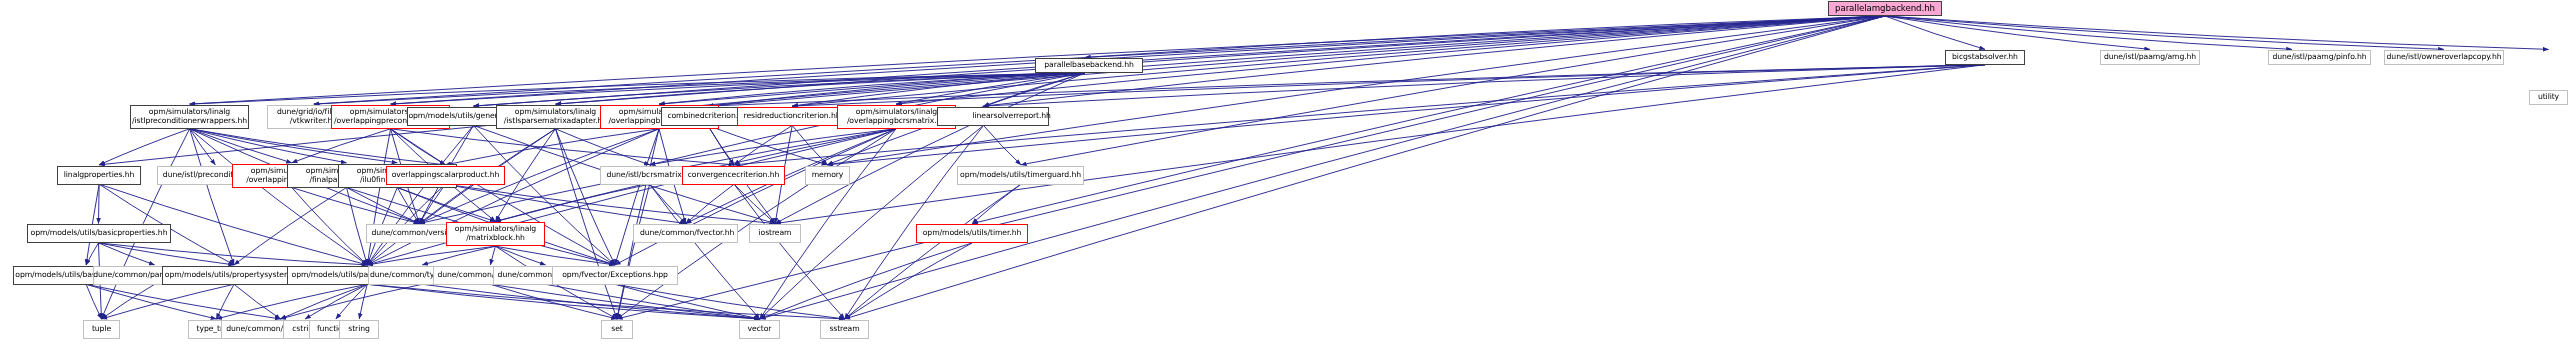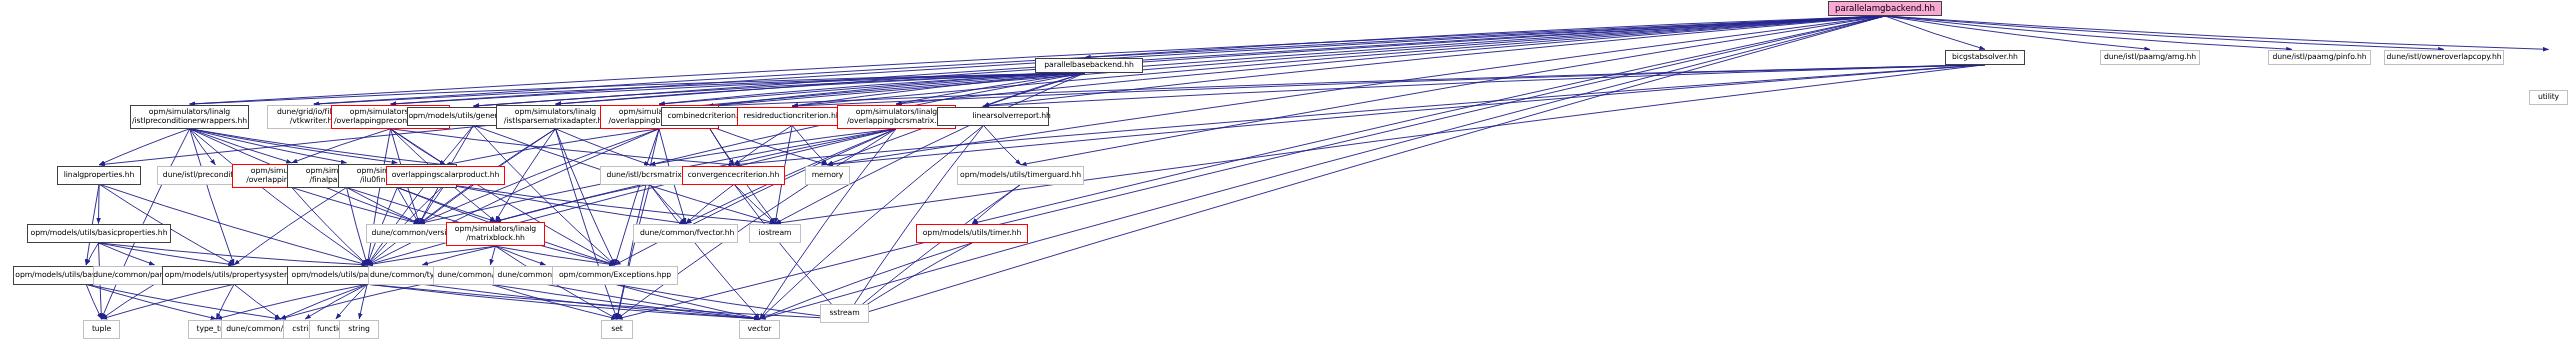--- a/index.html
+++ b/index.html
@@ -253,24 +253,24 @@
     <div class="node light" style="left: 633px; top: 224px; width: 105px; height: 18.7px; align-items: flex-end;"><span class="ln">dune/common/fvector.hh</span></div>
     <div class="node light" style="left: 749px; top: 224px; width: 52px; height: 18.7px;"><span class="ln">iostream</span></div>
     <div class="node red" style="left: 916px; top: 224px; width: 112px; height: 18.7px;"><span class="ln">opm/models/utils/timer.hh</span></div>
     <div class="node dark" style="left: 13.4px; top: 266px; width: 146px; height: 18.7px;"><span class="ln">opm/models/utils/basicparameters.hh</span></div>
     <div class="node light" style="left: 93px; top: 266px; width: 124px; height: 18.7px;"><span class="ln">dune/common/parametertree.hh</span></div>
     <div class="node dark" style="left: 162px; top: 266px; width: 144px; height: 18.7px;"><span class="ln">opm/models/utils/propertysystem.hh</span></div>
     <div class="node dark" style="left: 287px; top: 266px; width: 160px; height: 18.7px;"><span class="ln">opm/models/utils/parametersystem.hpp</span></div>
     <div class="node light" style="left: 368px; top: 266px; width: 109px; height: 18.7px;"><span class="ln">dune/common/typetraits.hh</span></div>
     <div class="node light" style="left: 433px; top: 266px; width: 116px; height: 18.7px;"><span class="ln">dune/common/dynmatrix.hh</span></div>
     <div class="node light" style="left: 493px; top: 266px; width: 105px; height: 18.7px;"><span class="ln">dune/common/fmatrix.hh</span></div>
-    <div class="node light" style="left: 552px; top: 266px; width: 126px; height: 18.7px;"><span class="ln">opm/common/Exceptions.hpp</span></div>
+    <div class="node light" style="left: 552px; top: 266px; width: 126px; height: 18.7px;"><span class="ln">opm/fvector/Exceptions.hpp</span></div>
     <div class="node light" style="left: 83px; top: 320px; width: 37px; height: 18.7px;"><span class="ln">tuple</span></div>
     <div class="node light" style="left: 188px; top: 320px; width: 57px; height: 18.7px;"><span class="ln">type_traits</span></div>
     <div class="node light" style="left: 221px; top: 320px; width: 119px; height: 18.7px;"><span class="ln">dune/common/classname.hh</span></div>
     <div class="node light" style="left: 283px; top: 320px; width: 44px; height: 18.7px;"><span class="ln">cstring</span></div>
     <div class="node light" style="left: 309px; top: 320px; width: 53px; height: 18.7px;"><span class="ln">functional</span></div>
     <div class="node light" style="left: 339px; top: 320px; width: 40px; height: 18.7px;"><span class="ln">string</span></div>
     <div class="node light" style="left: 601px; top: 320px; width: 32px; height: 18.7px;"><span class="ln">set</span></div>
     <div class="node light" style="left: 739px; top: 320px; width: 41px; height: 18.7px;"><span class="ln">vector</span></div>
-    <div class="node light" style="left: 820px; top: 304px; width: 49px; height: 18.7px;"><span class="ln">sstream</span></div>
+    <div class="node light" style="left: 820px; top: 320px; width: 49px; height: 18.7px;"><span class="ln">sstream</span></div>
   </div>
 
 
 </body></html>

